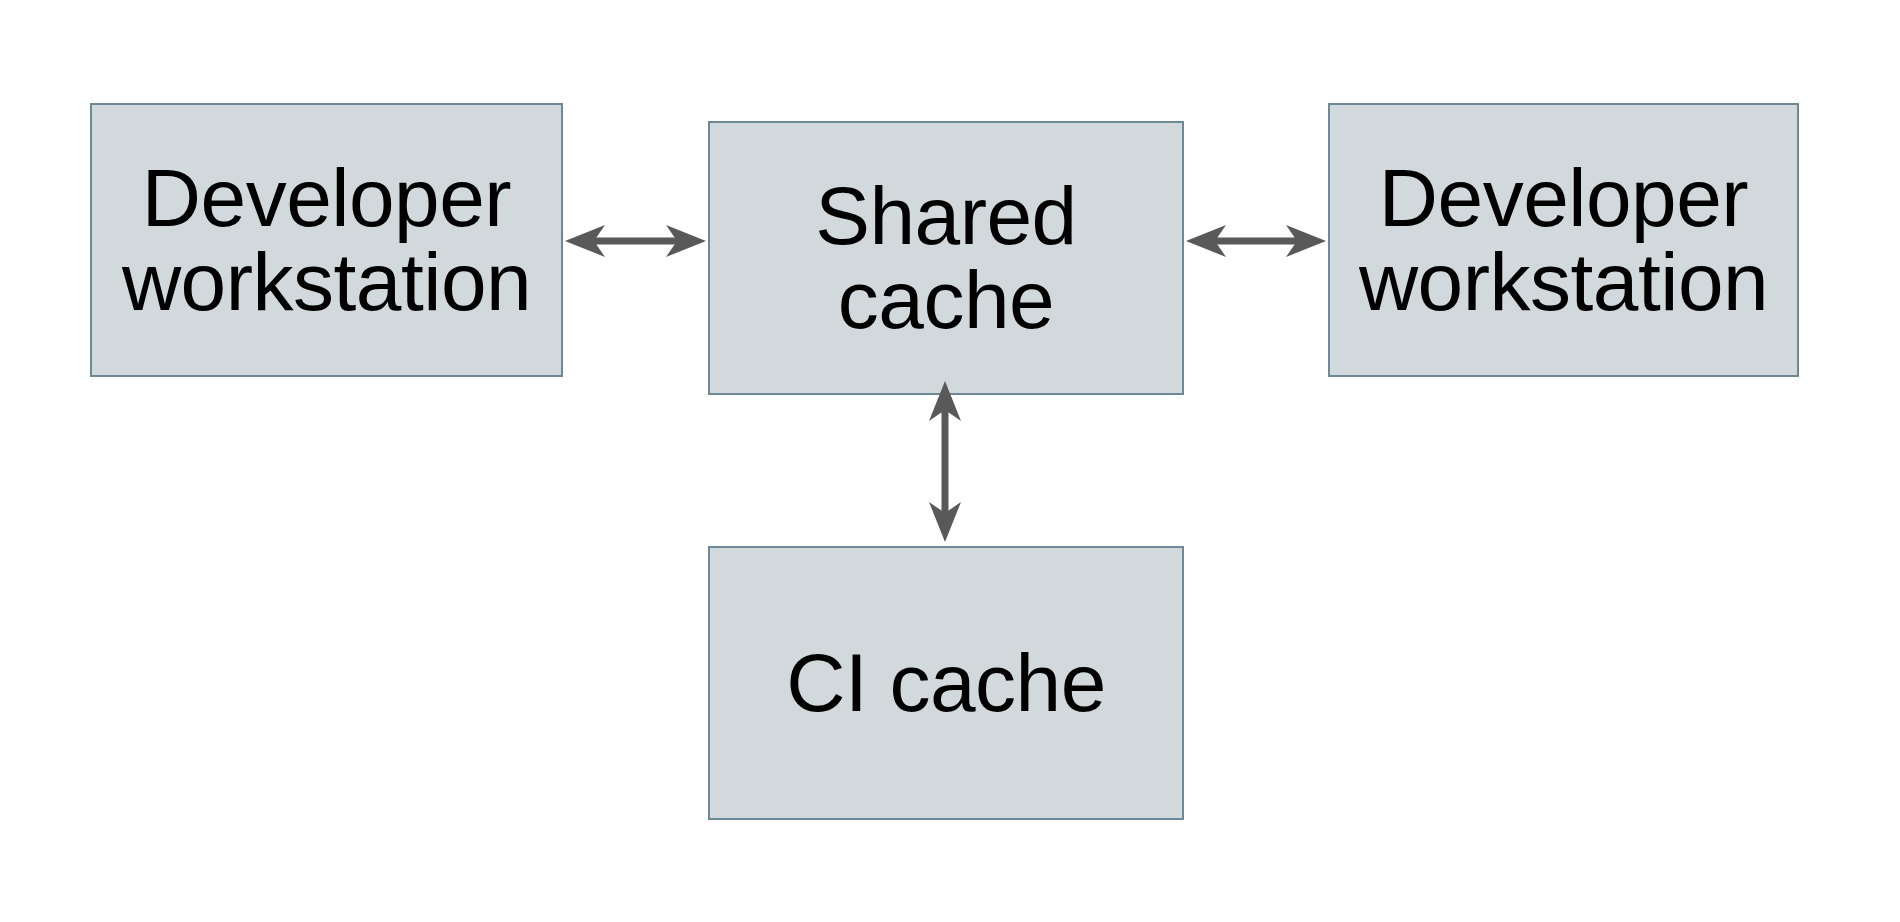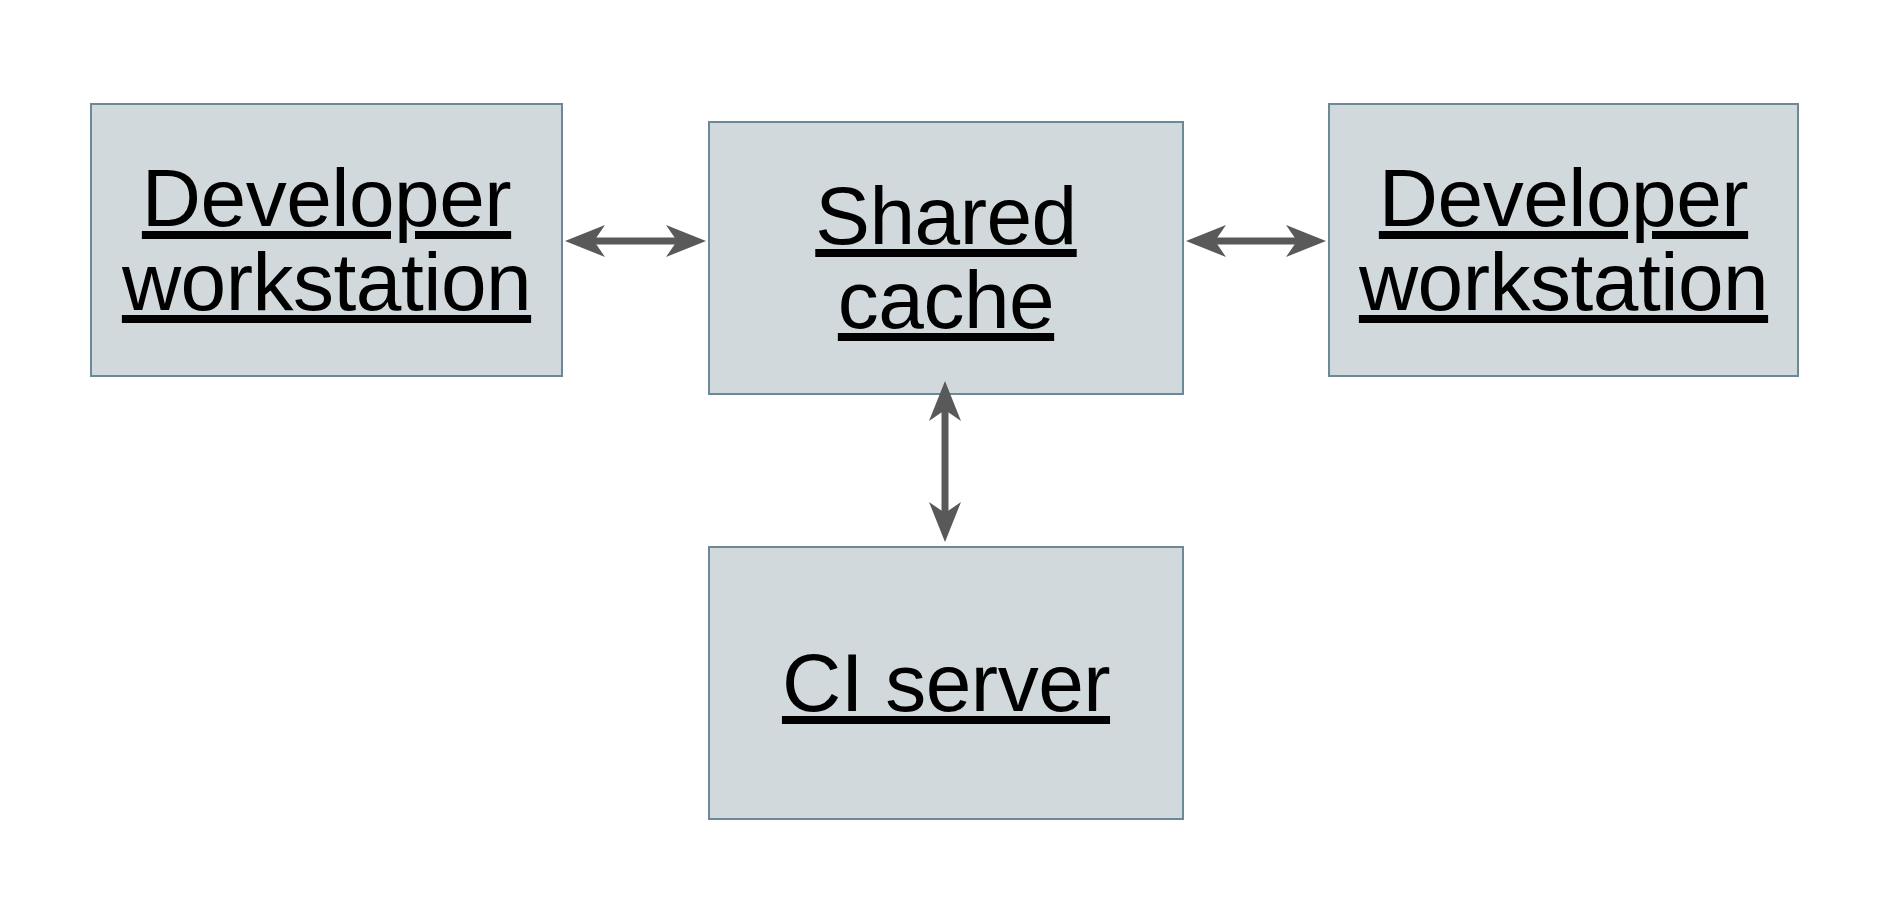--- a/index.html
+++ b/index.html
@@ -32,21 +32,20 @@
     justify-content: center;
     text-align: center;
     color: var(--text);
     font-size: 82px;
     line-height: 84px;
     letter-spacing: -0.5px;
   }
   .node-label {
     display: block;
     padding: 0 2px;
-    text-decoration: underline;
   }
   #node-dev-left   { left: 90px;   top: 103px; width: 473px; height: 274px; }
   #node-cache      { left: 708px;  top: 121px; width: 476px; height: 274px; }
   #node-dev-right  { left: 1328px; top: 103px; width: 471px; height: 274px; }
   #node-ci         { left: 708px;  top: 546px; width: 476px; height: 274px; }
   .edges-layer {
     position: absolute;
     left: 0; top: 0;
     width: 1900px;
     height: 922px;
@@ -72,21 +71,21 @@
 
   <div class="node" id="node-cache">
     <span class="node-label">Shared cache</span>
   </div>
 
   <div class="node" id="node-dev-right">
     <span class="node-label">Developer workstation</span>
   </div>
 
   <div class="node" id="node-ci">
-    <span class="node-label">CI server</span>
+    <span class="node-label">CI cache</span>
   </div>
 
   <svg class="edges-layer" viewBox="0 0 1900 922" xmlns="http://www.w3.org/2000/svg">
 
     <g>
       <line x1="594" y1="241" x2="677" y2="241"></line>
       <polygon points="565,241 605,225 594,241 605,257"></polygon>
       <polygon points="706,241 666,225 677,241 666,257"></polygon>
     </g>
 

